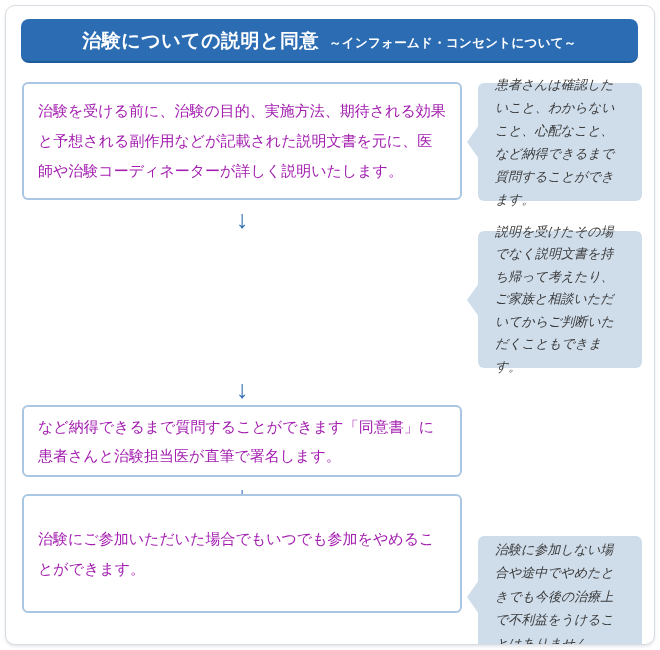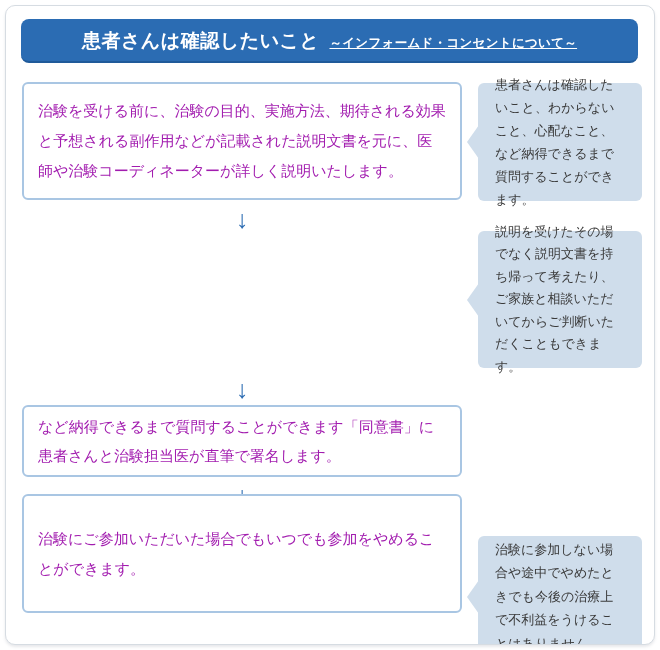--- a/index.html
+++ b/index.html
@@ -42,21 +42,20 @@
   }
   .header .title {
     font-size: 19px;
     font-weight: bold;
     letter-spacing: 0.5px;
   }
   .header .subtitle {
     font-size: 12.5px;
     font-weight: bold;
     letter-spacing: 0.3px;
-    text-decoration: underline;
   }
   .step {
     position: absolute;
     left: 16px;
     width: 440px;
     box-sizing: border-box;
     background: #ffffff;
     border: 2px solid #a9c6e3;
     border-radius: 6px;
     display: flex;
@@ -92,20 +91,21 @@
   .callout {
     position: absolute;
     left: 472px;
     width: 164px;
     box-sizing: border-box;
     background: #cfddeb;
     border-radius: 6px;
     display: flex;
     align-items: center;
     padding: 0 17px;
+    font-style: italic;
   }
   .callout p {
     margin: 0;
     font-size: 13px;
     color: #3a3a3a;
     text-align: left;
   }
   .callout1 { top: 77px;  height: 118px; }
   .callout1 p { line-height: 1.78; }
   .callout2 { top: 225px; height: 137px; }
@@ -123,21 +123,21 @@
     border-bottom: 17px solid transparent;
     border-right: 12px solid #cfddeb;
   }
 </style>
 </head>
 <body>
 
 <div class="frame">
 
   <div class="header">
-    <span class="title">患者さんは確認したいこと</span>
+    <span class="title">治験についての説明と同意</span>
     <span class="subtitle">～インフォームド・コンセントについて～</span>
   </div>
 
   <div class="step step1">
     <p>治験を受ける前に、治験の目的、実施方法、期待される効果と予想される副作用などが記載された説明文書を元に、医師や治験コーディネーターが詳しく説明いたします。</p>
   </div>
 
   <div class="arrow arrow1">↓</div>
 
 

